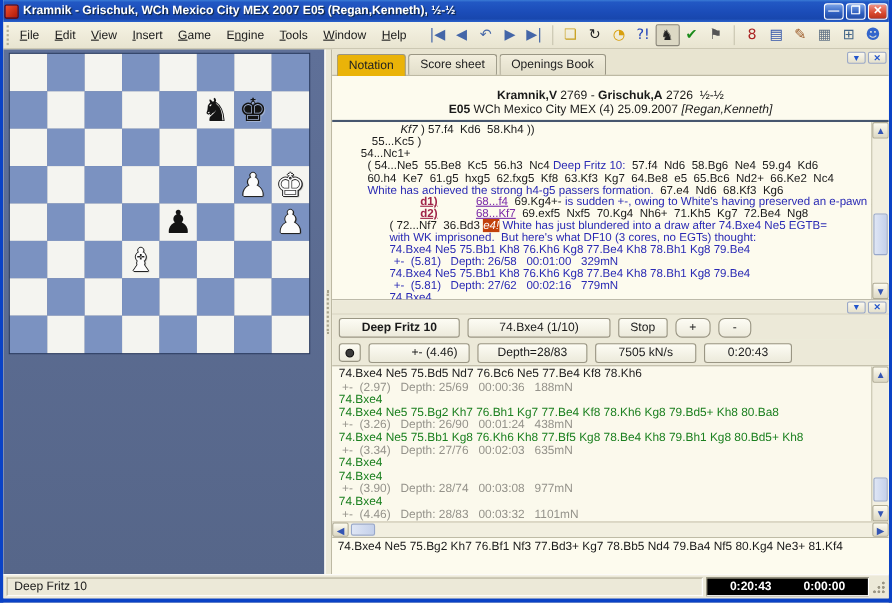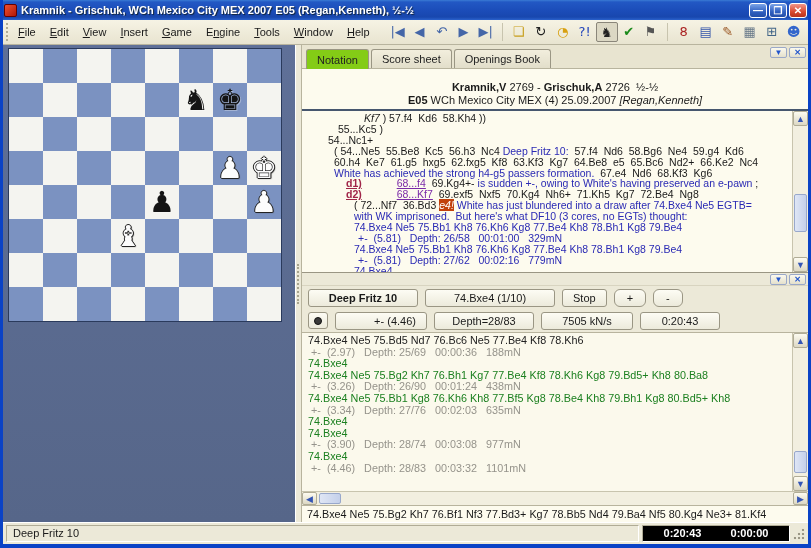--- a/index.html
+++ b/index.html
@@ -63,36 +63,36 @@
   .vsplit .dots { position:absolute; top:46%; left:1px; width:3px; height:40px; border-left:2px dotted #a8a48e; }
   
   .right-panel { position:absolute; left:299px; right:0; top:45px; bottom:22px; display:flex; flex-direction:column; background:#fdfbee; }
   
   .notation-pane { height:228px; display:flex; flex-direction:column; border-bottom:1px solid #9a9684; }
   .tabs-row { height:24px; background:#e8e4d0; display:flex; align-items:flex-end; padding-left:4px; position:relative; border-bottom:1px solid #b8b49e; }
   .tab {
     font-size:11px; padding:3px 10px 3px; margin-right:2px; border:1px solid #9a9684; border-bottom:none;
     border-radius:3px 3px 0 0; background:linear-gradient(180deg,#f2eedd,#e2deca); color:#222; white-space:nowrap;
   }
-  .tab.active { background:#84cc16; position:relative; top:1px; padding-top:4px; }
+  .tab.active { background:#eab308; position:relative; top:1px; padding-top:4px; }
   .pane-btns { position:absolute; right:2px; top:2px; display:flex; gap:2px; }
   .pane-btn {
     width:17px; height:11px; font-size:8px; line-height:10px; text-align:center; color:#2255cc;
     background:linear-gradient(180deg,#fbf9ee,#e4e0cc); border:1px solid #9aa8c8; border-radius:2px; font-weight:bold;
   }
   .game-header { text-align:center; font-size:11px; padding-top:12px; background:#fdfbee; color:#1a1a1a; line-height:13px; }
   .game-header .bold { font-weight:bold; }
   .game-header .ital { font-style:italic; }
   .header-rule { height:2px; background:#46566e; margin-top:2px; }
   .notation-body { flex:1; position:relative; background:#fdfbee; overflow:hidden; }
   .notation-lines { position:absolute; left:6px; top:2px; right:18px; }
   .nline { white-space:pre; font-size:10.5px; line-height:10.9px; }
   .seg-m { color:#1a1a1a; }
   .seg-c { color:#2a2ab4; }
-  .seg-d { color:#a02448; font-weight:bold; text-decoration:underline; }
+  .seg-d { color:#a02448; font-weight:bold; text-decoration:underline;margin-left:36px; }
   .seg-p { color:#7a2aa8; text-decoration:underline;margin-left:32px; }
   .seg-h { color:#fff; background:#c2410c;font-style:italic; }
   .seg-i { color:#1a1a1a; font-style:italic; }
   
   .vscroll { position:absolute; right:0; top:0; bottom:0; width:16px; background:#f2efe0; border-left:1px solid #c8c4ae; }
   .scroll-btn {
     position:absolute; left:0; width:15px; height:15px; text-align:center; font-size:9px; line-height:15px; color:#3455b4;
     background:linear-gradient(180deg,#fdfbf0,#dcd8c4); border:1px solid #b0ac96; border-radius:2px;
   }
   .scroll-thumb { position:absolute; left:1px; width:13px; background:linear-gradient(90deg,#dfe6f5,#c4d0ea); border:1px solid #98a8cc; border-radius:2px; }
@@ -112,21 +112,21 @@
   .eng-btn.small { padding:2px 12px; border-radius:6px; }
   .lamp-btn { width:20px; height:17px; border:1px solid #9a9684; border-radius:3px; background:linear-gradient(180deg,#fdfcf4,#eceadb); position:relative; }
   .lamp-btn .lamp { position:absolute; left:5px; top:4px; width:8px; height:8px; border-radius:50%; background:#3a3a3a; border:1px solid #111; }
   .eng-output { flex:1; position:relative; margin:0; border-top:1px solid #b8b49e; background:#fbf9ec; overflow:hidden; }
   .eng-lines { position:absolute; left:6px; top:2px; right:18px; }
   .eline { white-space:pre; font-size:10.8px; line-height:11.6px; }
   .eline.mv { font-weight:normal; }
   .eline.mv.green { color:#1c8020; }
   .eline.mv.black { color:#222; }
   .eline.info { color:#95938b; }
-  .best-line { height:17px; border-top:1px solid #b8b49e; background:#fdfbee; font-size:10.8px; line-height:16px; padding-left:5px; white-space:pre; color:#1a1a1a; }
+  .best-line { height:34px; border-top:1px solid #b8b49e; background:#fdfbee; font-size:10.8px; line-height:16px; padding-left:5px; white-space:pre; color:#1a1a1a; }
   
   .statusbar {
     position:absolute; left:0; right:0; bottom:0; height:22px; background:#ece9d8;
     border-top:1px solid #fff; display:flex; align-items:center; font-size:11px;
   }
   .status-cell { border:1px solid; border-color:#b0ac96 #fff #fff #b0ac96; height:17px; line-height:15px; padding:0 6px; margin-left:3px; }
   .status-left { flex:1; color:#1a1a1a; }
   .clock-box { background:#000; color:#fff; width:148px; display:flex; justify-content:space-around; font-weight:bold; }
   .grip-corner { width:14px; height:17px; margin:0 2px; background:
     radial-gradient(circle at 11px 13px, #9a9684 1px, transparent 1.6px),

